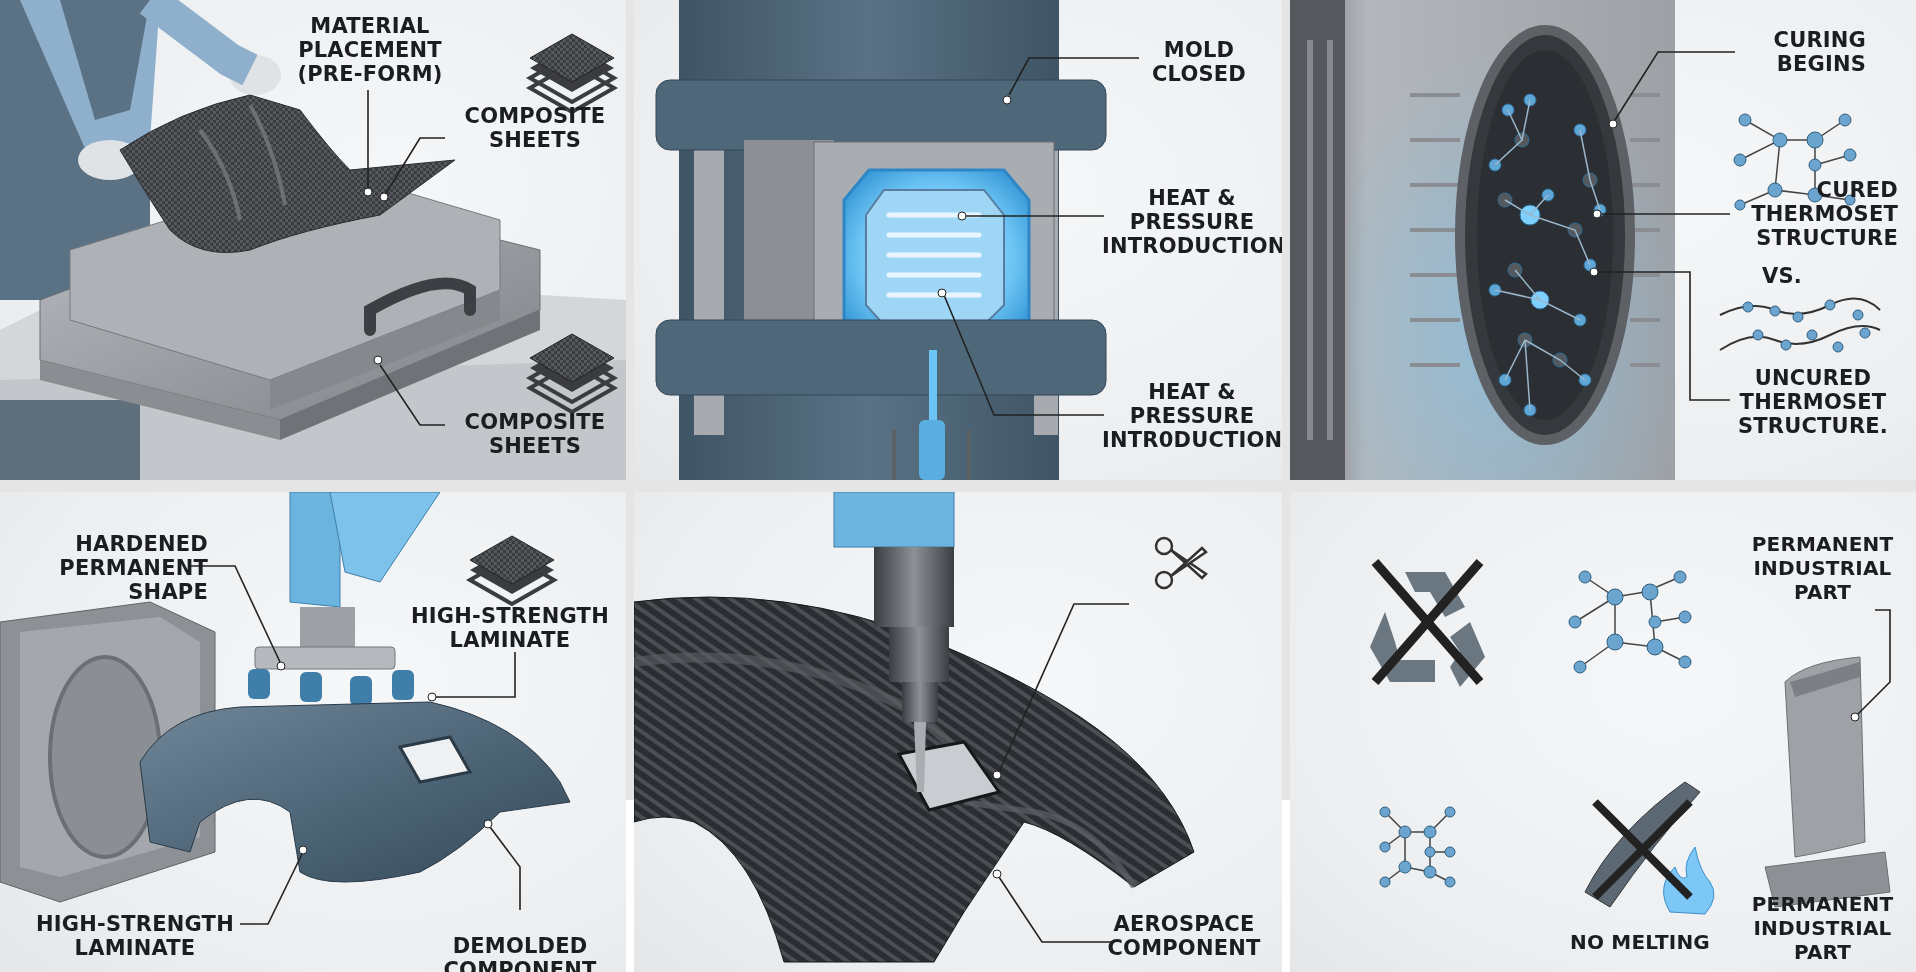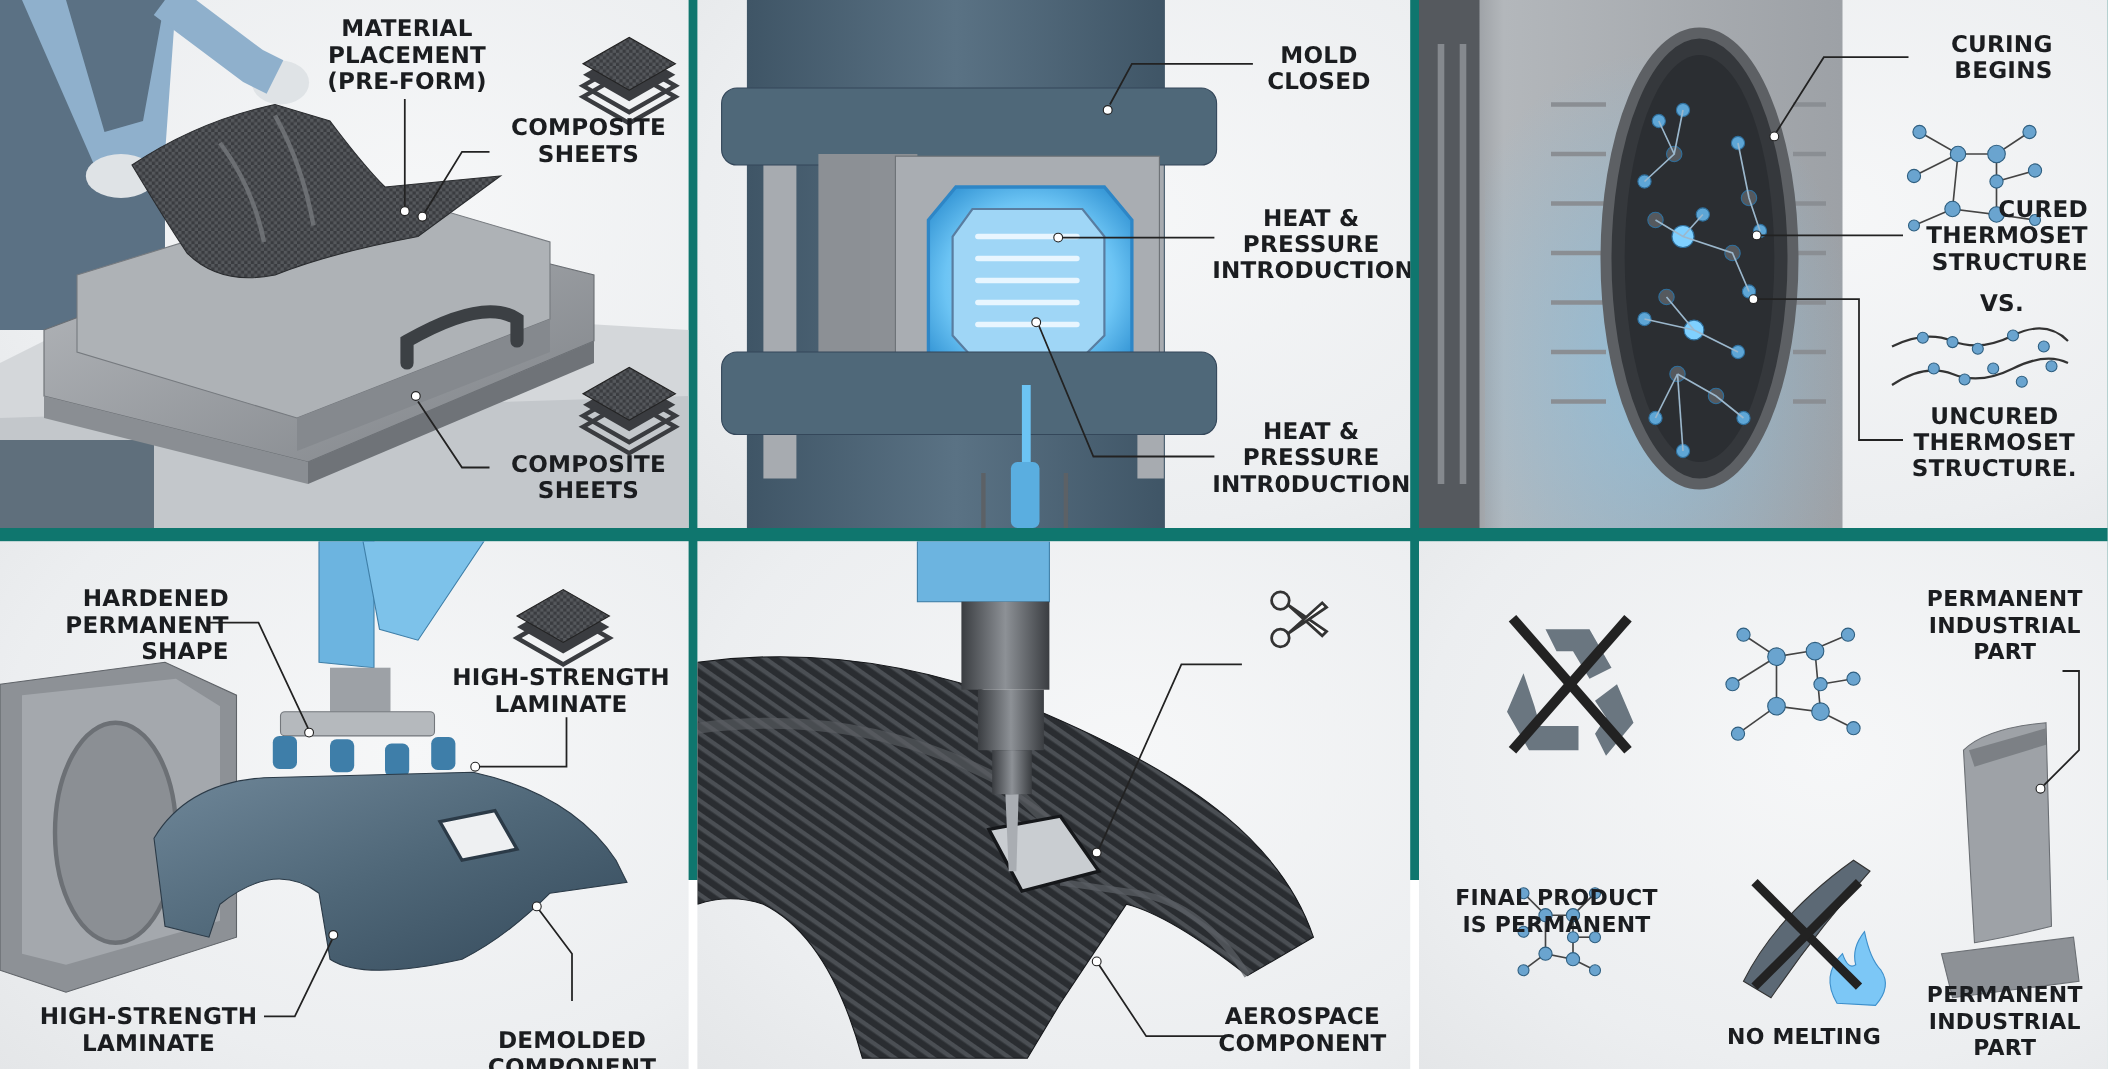--- a/index.html
+++ b/index.html
@@ -4,21 +4,21 @@
 <style>
   * { box-sizing: border-box; margin: 0; padding: 0; }
   html, body { width: 1916px; height: 972px; background: #ffffff; overflow: hidden; }
   body { font-family: "DejaVu Sans", "Liberation Sans", sans-serif; }
   .grid {
     position: absolute; left: 0; top: 0; width: 1916px; height: 800px;
     display: grid;
     grid-template-columns: 626px 648px 626px;
     grid-template-rows: 480px 480px;
     column-gap: 8px; row-gap: 12px;
-    background: #0f766e;
+    background: #e5e5e5;
   }
   .panel {
     position: relative; overflow: hidden;
     background: radial-gradient(ellipse at 60% 40%, #f6f7f8 0%, #eceef0 70%, #e4e6e8 100%);
   }
   .panel svg.art { position: absolute; left: 0; top: 0; width: 100%; height: 100%; }
   .label {
     position: absolute;
     font-weight: bold;
     font-size: 21px;
@@ -286,21 +286,21 @@
       <line x1="310" y1="214" x2="440" y2="214" stroke="#222" stroke-width="1.6"></line>
       <circle cx="307" cy="214" r="4" fill="#fff" stroke="#222"></circle>
       <polyline points="307,272 400,272 400,400 440,400" stroke="#222" stroke-width="1.6" fill="none"></polyline>
       <circle cx="304" cy="272" r="4" fill="#fff" stroke="#222"></circle>
     </svg>
     <div class="label left" style="left:436px; top:28px; width:140px;">CURING
 BEGINS</div>
     <div class="label" style="left:438px; top:178px; width:170px;text-align:right;">CURED
 THERMOSET
 STRUCTURE</div>
-    <div class="label" style="left:480px; top:264px; width:100px;text-align:center;">VS.</div>
+    <div class="label" style="left:442px; top:264px; width:100px;text-align:center;">VS.</div>
     <div class="label" style="left:438px; top:366px; width:170px;">UNCURED
 THERMOSET
 STRUCTURE.</div>
   </div>
 
   <div class="panel">
     <svg class="art" viewBox="0 0 626 480">
       <defs>
         <linearGradient id="p4part" x1="0" y1="0" x2="1" y2="1">
           <stop offset="0" stop-color="#6f8799"></stop>
@@ -468,22 +468,20 @@
 
       <g transform="translate(475,160)">
         <path d="M20,30 Q40,10 95,5 L100,190 Q60,200 30,205 Z" fill="#9ea2a7" stroke="#6b6f74"></path>
         <path d="M25,30 L95,10 L95,25 L30,45 Z" fill="#7c8085"></path>
         <path d="M0,215 L120,200 L125,240 L10,255 Z" fill="#8d9196" stroke="#6b6f74"></path>
       </g>
 
       <polyline points="585,118 600,118 600,190 568,222" stroke="#222" stroke-width="1.6" fill="none"></polyline>
       <circle cx="565" cy="225" r="4" fill="#fff" stroke="#222"></circle>
     </svg>
-    <div class="label sm" style="left:20px; top:312px; width:210px;">FINAL PRODUCT
-IS PERMANENT</div>
     <div class="label sm" style="left:265px; top:438px; width:170px;">NO MELTING</div>
     <div class="label sm" style="left:450px; top:40px; width:165px;">PERMANENT
 INDUSTRIAL
 PART</div>
     <div class="label sm" style="left:450px; top:400px; width:165px;">PERMANENT
 INDUSTRIAL
 PART</div>
   </div>
 
 </div>

